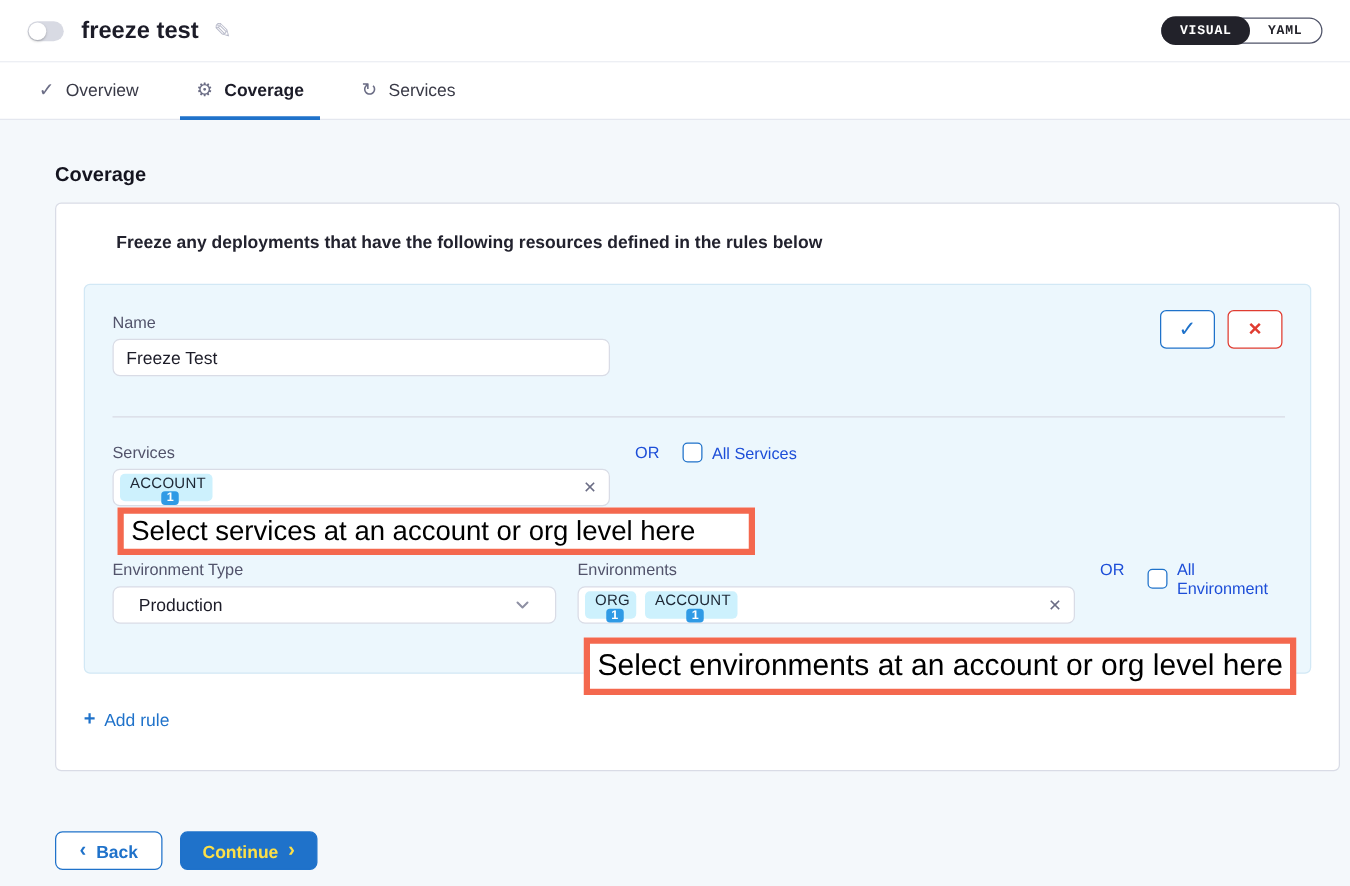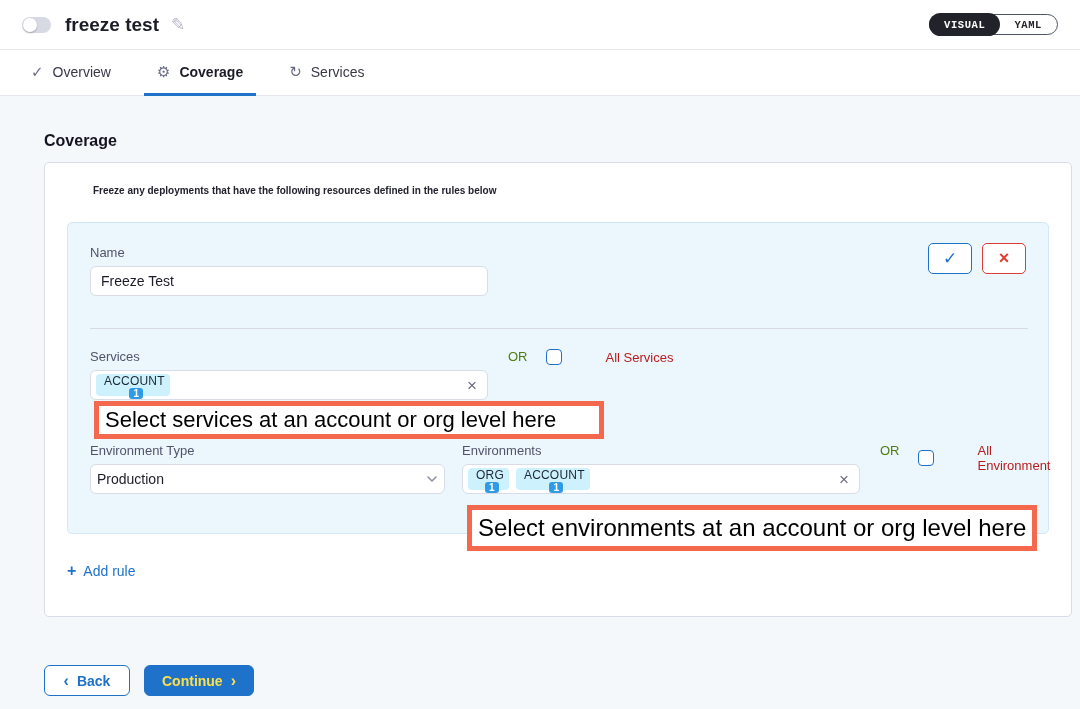--- a/index.html
+++ b/index.html
@@ -53,21 +53,21 @@
   .tab .ticon { font-size:15px; color:#6b6d85; font-weight:normal; }
 
   
   .content { height:613px; padding:36px 0 0 44px; position:relative; }
   .section-title { font-size:16px; font-weight:bold; color:#14141f; }
 
   .card {
     margin-top:12px; width:1028px; height:455px; background:#fff;
     border:1px solid #d9dce6; border-radius:5px; padding:22px; position:relative;
   }
-  .card-desc { font-size:10px; font-weight:bold; color:#22222e;padding-left:26px; }
+  .card-desc { font-size:14px; font-weight:bold; color:#22222e;padding-left:26px; }
 
   .rule-panel {
     margin-top:26px; width:982px; height:312px; background:#ecf7fd;
     border:1px solid #d2e8f5; border-radius:5px; padding:22px; position:relative;
   }
 
   .field-label { font-size:13px; color:#52536b; margin-bottom:6px; }
 
   .text-input {
     width:398px; height:30px; background:#fff; border:1px solid #d9dce6;
@@ -103,31 +103,31 @@
   .chip .count {
     background:#2f9ae5; color:#fff; font-size:10px; font-weight:bold;
     min-width:14px; height:14px; border-radius:3px; display:flex;
     align-items:center; justify-content:center; margin-left:4px; padding:0 3px;
   }
   .clear-x {
     position:absolute; right:10px; top:50%; transform:translateY(-50%);
     color:#6b6d85; font-size:17px; line-height:1; cursor:pointer;
   }
 
-  .or-label { font-size:13px; color:#4d7c0f; margin:0 0 8px 20px; }
+  .or-label { font-size:13px; color:#1d4ed8; margin:0 0 8px 20px; }
   .check-group { display:flex; align-items:center; margin:0 0 6px 18px; cursor:pointer; }
   .checkbox {
     width:16px; height:16px; border:1.5px solid #1f72ca; border-radius:4px;
     background:#fff; margin-right:8px; flex:0 0 auto;
   }
-  .check-label { font-size:13px; color:#b91c1c;margin-left:36px; }
+  .check-label { font-size:13px; color:#1d4ed8; }
 
   .select-box {
     width:355px; height:30px; background:#fff; border:1px solid #d9dce6;
-    border-radius:6px; display:flex; align-items:center; padding:0 6px;
+    border-radius:6px; display:flex; align-items:center; padding:0 20px;
     font-size:14px; color:#1c1c28; cursor:pointer;
   }
   .select-box .caret { margin-left:auto; display:flex; }
   .env-field { margin-left:17px; }
 
   .annotation {
     position:absolute; background:#fff; border:5px solid #f4684e;
     display:flex; align-items:center; padding-left:6px;
     font-size:22px; color:#000; z-index:5; white-space:nowrap;
     font-family:"Liberation Sans", sans-serif;

